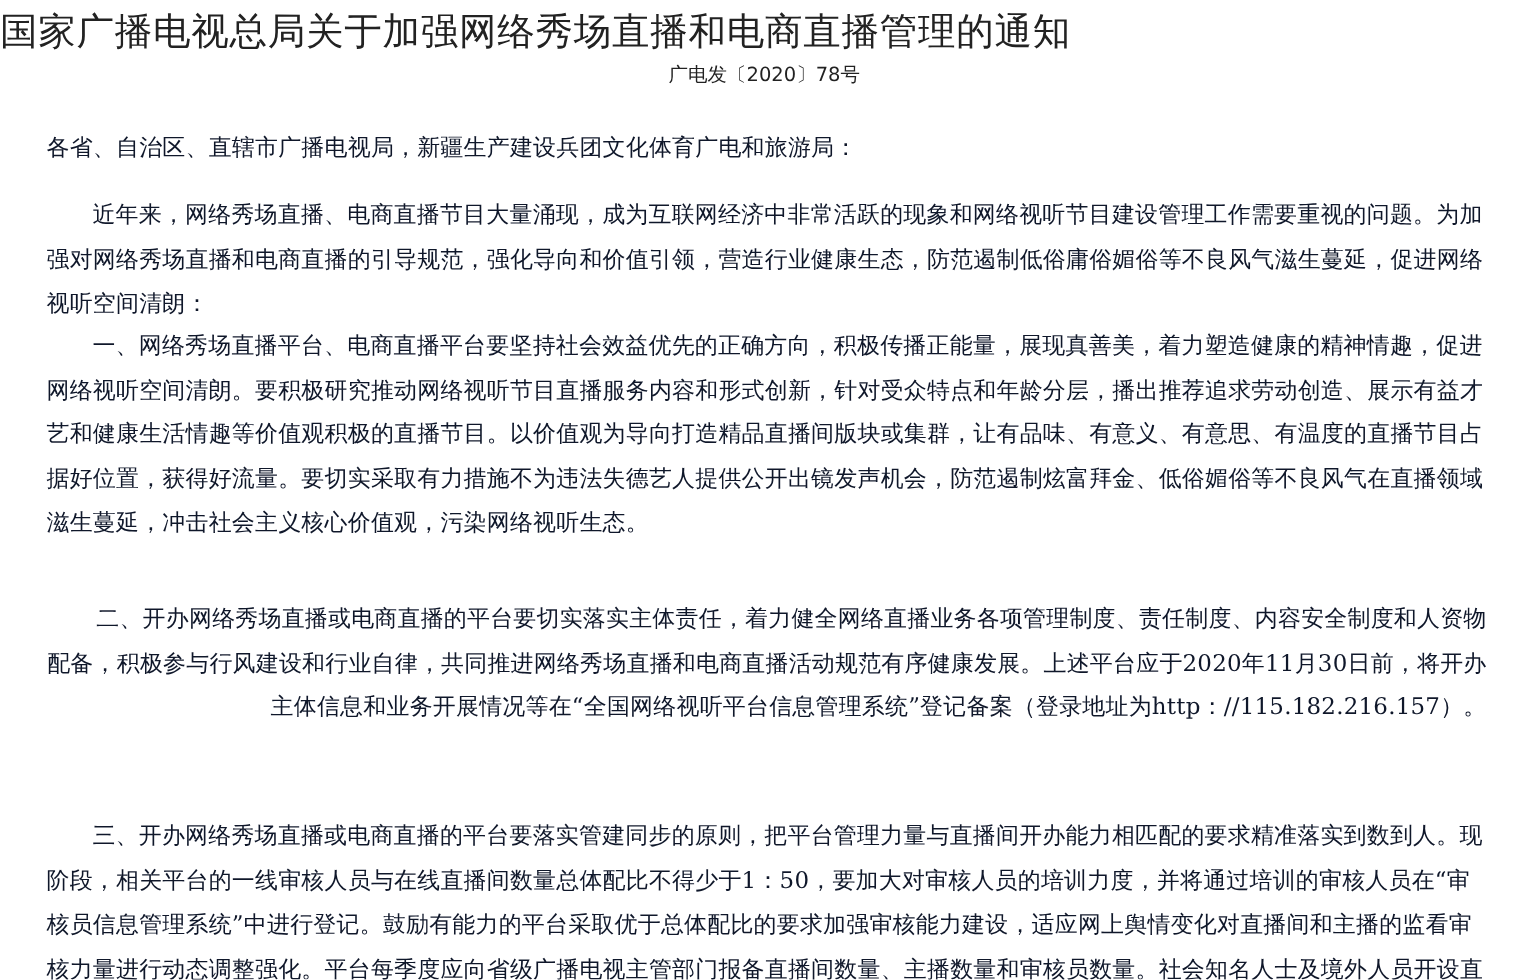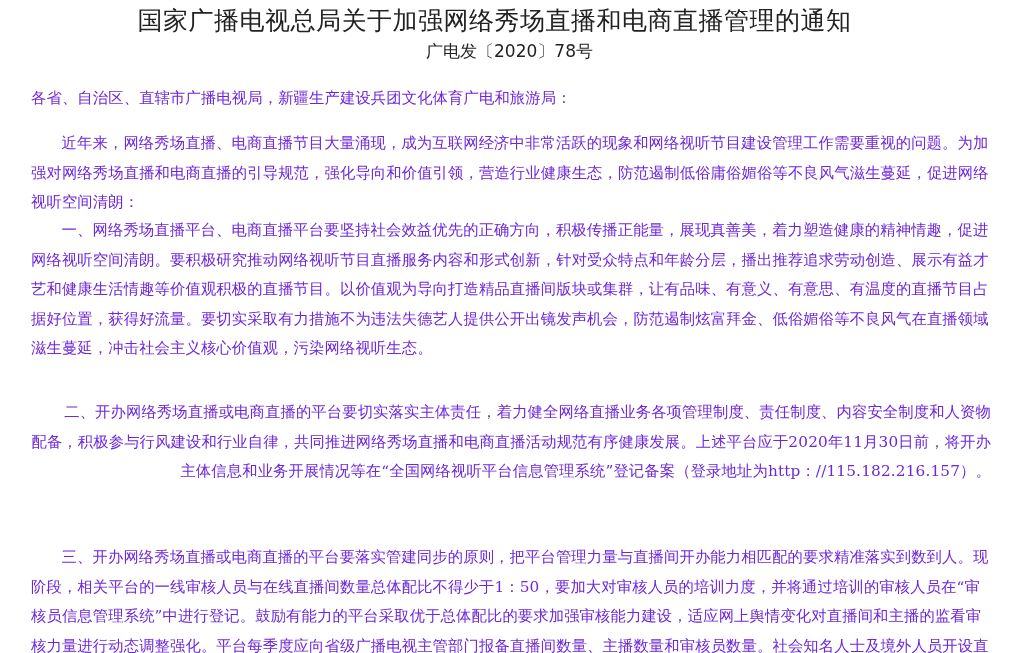--- a/index.html
+++ b/index.html
@@ -13,47 +13,46 @@
     overflow: hidden;
     position: relative;
     color: #1a1a1a;
     font-family: "DejaVu Serif", "Liberation Serif", serif;
   }
   .title {
     position: absolute;
     left: 0;
     top: 4px;
     width: 941px;
-    text-align: center;
+    text-align: left;
     font-family: "DejaVu Sans", "Liberation Sans", sans-serif;
     font-size: 25px;
     line-height: 34px;
     color: #222;
     letter-spacing: 0.5px;
-    padding-left: 24px;
   }
   .docno {
     position: absolute;
     left: 0;
     top: 41px;
     width: 1019px;
     text-align: center;
     font-family: "DejaVu Sans", "Liberation Sans", sans-serif;
-    font-size: 17px;
+    font-size: 13px;
     line-height: 20px;
     color: #222;
   }
   .body-text {
     position: absolute;
     left: 31px;
     width: 960px;
     font-size: 15.3px;
     line-height: 29.5px;
     letter-spacing: 0.15px;
-    color: #6d28d9;
+    color: #0f172a;
   }
   .addressee { top: 84px; }
   .p1 { top: 129px; }
   .p2 { top: 216px; }
   .p3 { top: 398px; text-align: right; }
   .p4 { top: 503px; margin-top: 40px; }
   .indent { text-indent: 2em; }
   p { margin: 0; }
 </style>
 </head>

